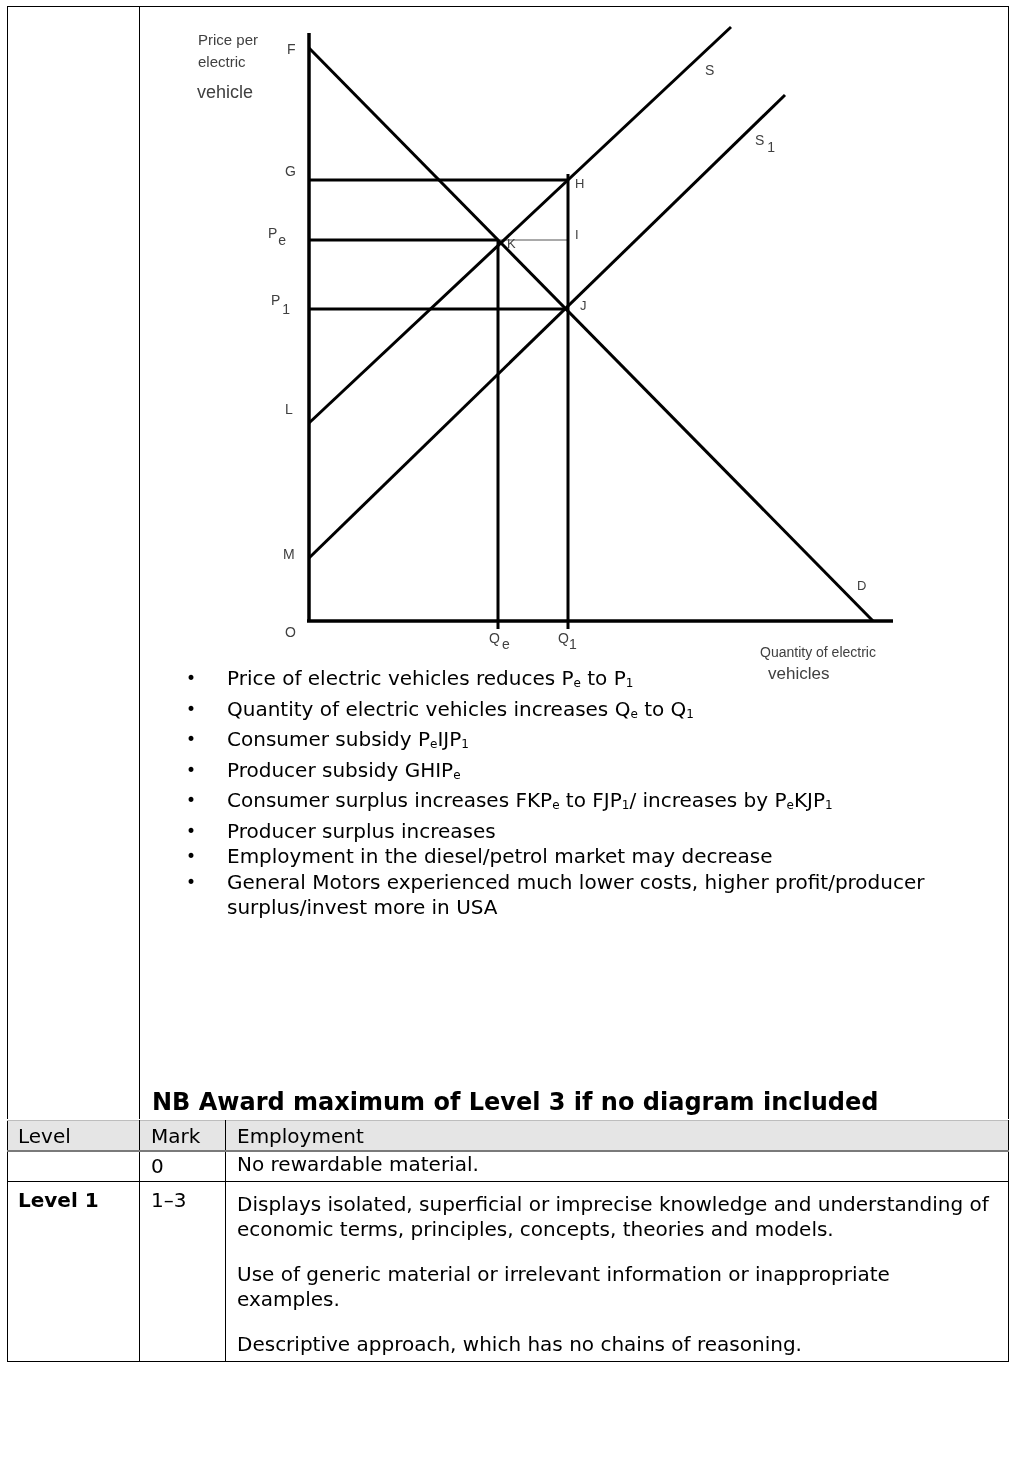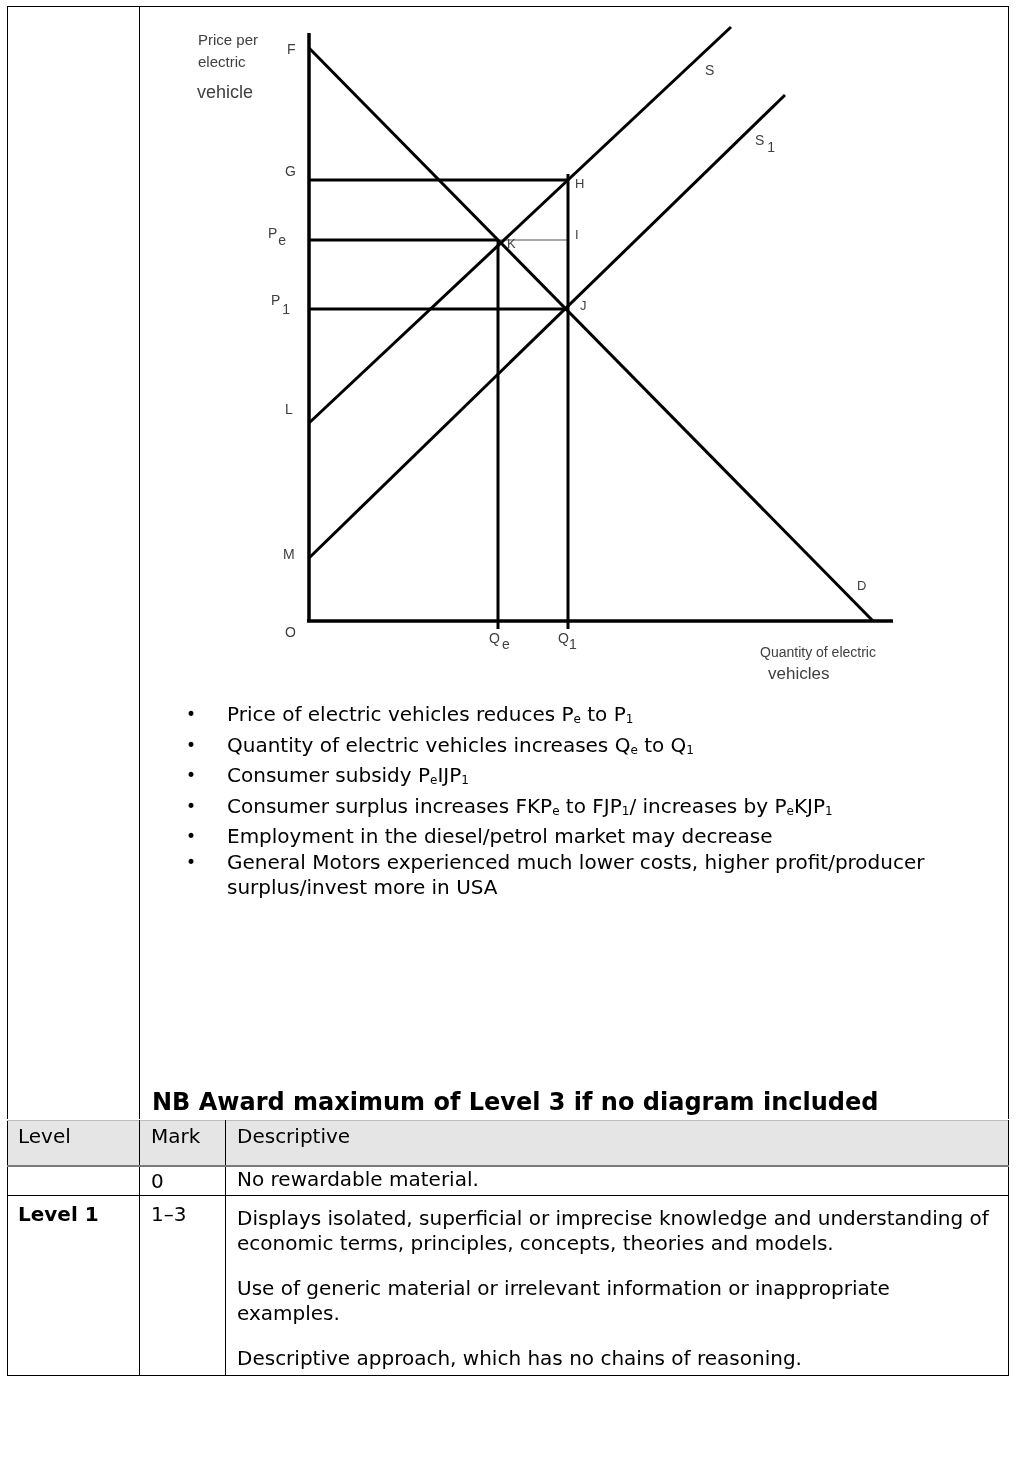--- a/index.html
+++ b/index.html
@@ -3,28 +3,28 @@
 <meta charset="utf-8">
 <style>
   html, body { margin:0; padding:0; background:#ffffff; }
   body { width:1018px; height:1458px; position:relative; overflow:hidden;
          font-family:"DejaVu Sans", sans-serif; color:#000; }
   .outer-top { position:absolute; left:7px; top:6px; width:1002px; height:1113px;
                border-top:1px solid #000; border-left:1px solid #000; border-right:1px solid #000; box-sizing:border-box; }
   .col-divider { position:absolute; left:139px; top:6px; width:1px; height:1113px; background:#000; }
   svg.diagram { position:absolute; left:0; top:0; }
   .lbl { font-family:"Liberation Sans", sans-serif; fill:#404040; }
-  .bullets { position:absolute; left:186px; top:702px; width:810px; font-size:20px; line-height:25.2px; }
+  .bullets { position:absolute; left:186px; top:666px; width:810px; font-size:20px; line-height:25.2px; }
   .bullets ul { margin:0; padding:0; list-style:none; }
   .bullets li { position:relative; padding-left:41px; margin:0 0 0.5px 0; }
   .bullets li::before { content:"\2022"; position:absolute; left:0; top:0; font-size:17px; }
   .nb { position:absolute; left:152px; top:1088px; font-size:24px; font-weight:bold; }
   table.levels { position:absolute; left:7px; top:1120px; width:1002px; border-collapse:collapse; font-size:20px; }
   table.levels td { border:1px solid #000; vertical-align:top; padding:0 10px; box-sizing:border-box; }
-  table.levels tr.head td { background:#e5e5e5; border-top:1px solid #bdbdbd; border-bottom:2px solid #7a7a7a; height:45px; line-height:28px; padding-top:1px;}
+  table.levels tr.head td { background:#e5e5e5; border-top:1px solid #bdbdbd; border-bottom:2px solid #7a7a7a; height:30px; line-height:28px; padding-top:1px;}
   table.levels td.c1 { width:132px; padding-left:10px; }
   table.levels td.c2 { width:86px; padding-left:11px; }
   table.levels td.c3 { padding-left:11px; }
   tr.r0 td { height:30px; line-height:28px; }
   .lvl { font-weight:bold; }
   .desc p { margin:0; line-height:25px; }
   .desc p + p { margin-top:20px; }
   tr.r1 td, tr.r2 td { padding-top:6px; padding-bottom:4px; }
   tr.r1 td.c3, tr.r2 td.c3 { padding-top:10px; }
   sub { font-size:0.6em; vertical-align:-0.15em; }
@@ -79,34 +79,36 @@
   <text class="lbl" x="705" y="75" font-size="14">S</text>
   <text class="lbl" x="755" y="145" font-size="14"><tspan>S</tspan><tspan dx="3" dy="7">1</tspan></text>
   <text class="lbl" x="857" y="590" font-size="13">D</text>
 </svg>
 
 <div class="bullets">
   <ul id="bullet-list">
       <li>Price of electric vehicles reduces P<sub>e</sub> to P<sub>1</sub></li>
       <li>Quantity of electric vehicles increases Q<sub>e</sub> to Q<sub>1</sub></li>
       <li>Consumer subsidy P<sub>e</sub>IJP<sub>1</sub></li>
+      <li>Producer subsidy GHIP<sub>e</sub></li>
       <li>Consumer surplus increases FKP<sub>e</sub> to FJP<sub>1</sub>/ increases by P<sub>e</sub>KJP<sub>1</sub></li>
+      <li>Producer surplus increases</li>
       <li>Employment in the diesel/petrol market may decrease</li>
       <li>General Motors experienced much lower costs, higher profit/producer surplus/invest more in USA</li>
     </ul>
 </div>
 
 <div class="nb">NB Award maximum of Level 3 if no diagram included</div>
 
 <table class="levels">
   <tbody>
       <tr class="head">
     <td class="c1">Level</td>
     <td class="c2">Mark</td>
-    <td class="c3">Descriptive</td>
+    <td class="c3">Employment</td>
   </tr>
   <tr class="r0">
     <td class="c1 lvl"></td>
     <td class="c2">0</td>
     <td class="c3 desc">
           <p>No rewardable material.</p>
         </td>
   </tr>
   <tr class="r1">
     <td class="c1 lvl">Level 1</td>

